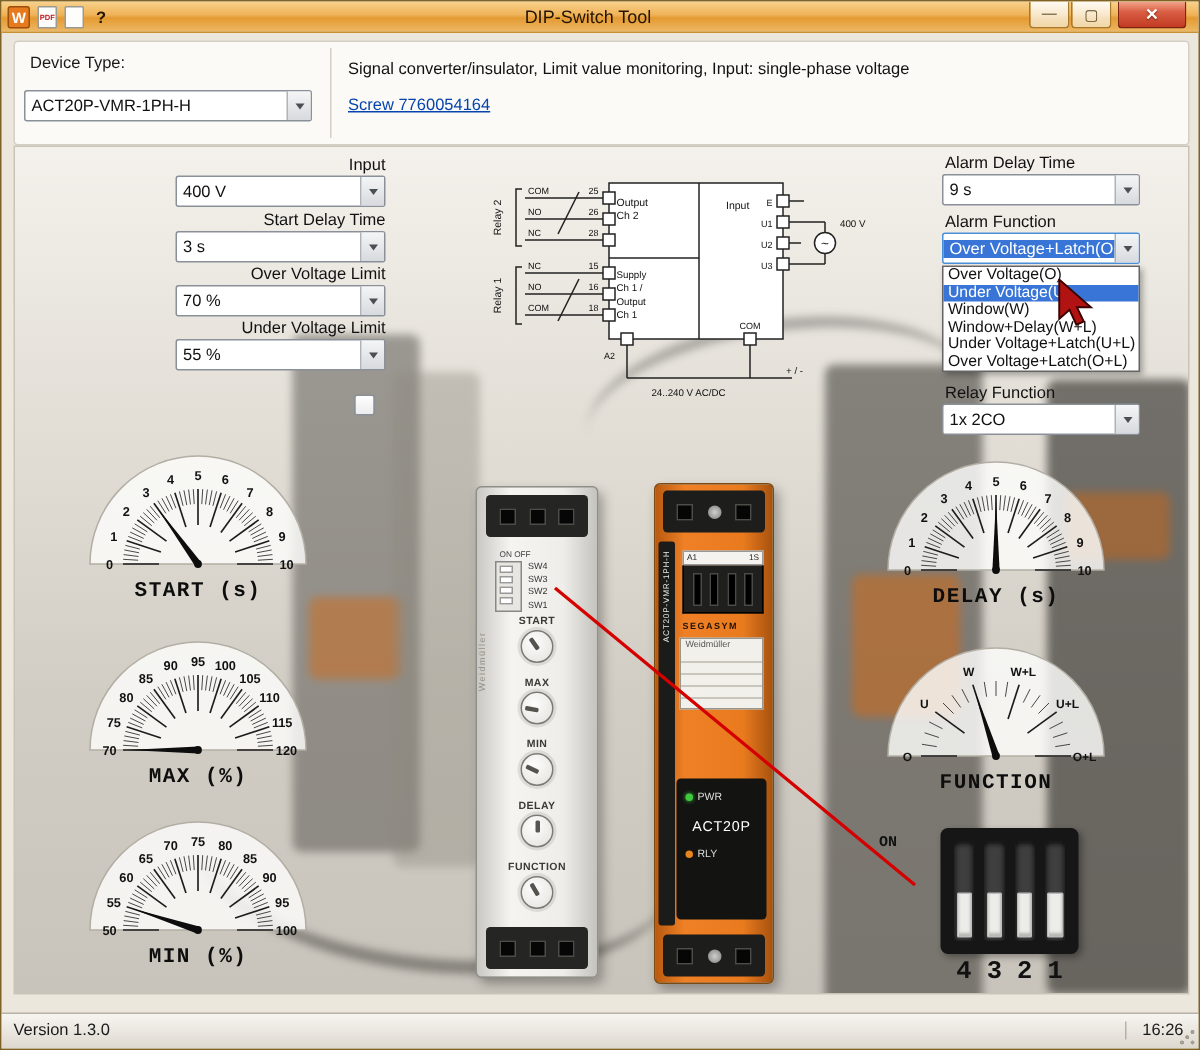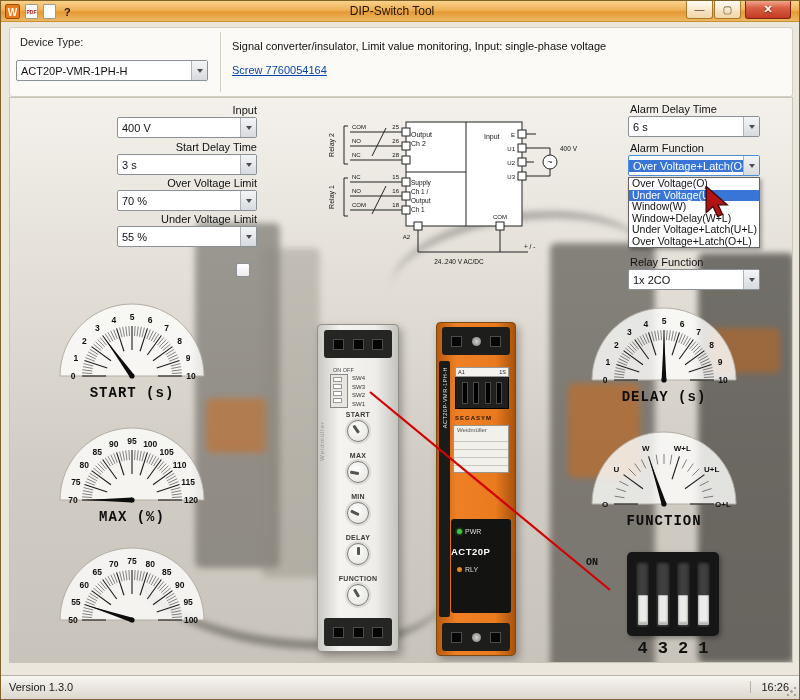--- a/index.html
+++ b/index.html
@@ -81,21 +81,21 @@
 .omod-jacks-body{height:32px;background:#1f1f1d;border:1px solid #000;border-top:none;display:flex;justify-content:space-evenly;align-items:center}
 .jack{width:6px;height:22px;background:#000;border:1px solid #4a4a48}
 .omod-series{position:absolute;left:18px;top:92px;width:54px;text-align:left;font-size:6px;font-weight:bold;color:#231204;letter-spacing:1px}
 .omod-label-white{position:absolute;left:16px;top:102px;width:56px;height:48px;background:#f1f0ea;border:1px solid #9a968c;background-image:repeating-linear-gradient(180deg,transparent 0 7px,#c9c6bd 7px 8px)}
 .omod-brand{display:block;font-size:6px;color:#555;padding:1px 3px;background:#f1f0ea}
 .omod-black{position:absolute;left:14px;top:196px;width:60px;height:94px;background:#131311;border-radius:3px;color:#eee;padding-top:6px}
 .led-row{display:flex;align-items:center;gap:3px;font-size:7px;padding:3px 6px;color:#ddd}
 .led{width:5px;height:5px;border-radius:50%}
 .led.green{background:#3fc93f;box-shadow:0 0 3px #3fc93f}
 .led.orange{background:#e8851e}
-.omod-name{font-size:9.5px;font-weight:bold;text-align:left;margin:8px 0 6px;color:#fff;letter-spacing:.5px}
+.omod-name{font-size:9.5px;font-weight:normal;text-align:center;margin:8px 0 6px;color:#fff;letter-spacing:.5px}
 
 #dip-block{position:absolute;left:617px;top:454px;width:92px;height:84px;background:#161616;border-radius:5px;display:flex;gap:7px;padding:9px;z-index:15;box-shadow:2px 2px 5px rgba(0,0,0,.35)}
 .dip-channel{flex:1;background:#3f3f3f;border-radius:2px;position:relative;box-shadow:inset 0 1px 4px #000}
 .dip-handle{position:absolute;left:1.5px;right:1.5px;height:46%;background:#ececea;border:1px solid #bbb;border-radius:1px;box-shadow:inset 0 -2px 2px #b6b6b2}
 .dip-handle.down{bottom:2px}
 #dip-numbers{position:absolute;left:617px;top:541px;width:92px;display:flex;gap:7px;padding:0 9px;font-family:"Liberation Mono",monospace;font-weight:bold;font-size:17px;color:#111;z-index:15}
 .dip-num{flex:1;text-align:center}
 .on-label{position:absolute;left:576px;top:459px;font-family:"Liberation Mono",monospace;font-weight:bold;font-size:10px;color:#111;z-index:15}
 
 .statusbar{position:absolute;left:0;right:0;bottom:0;height:24px;background:linear-gradient(180deg,#f7f5f1,#ddd8cf);border-top:1px solid #b8b2a4;font-size:11px;color:#1a1a1a}
@@ -171,21 +171,21 @@
     <div class="combo" style="left:107px;top:128px;width:140px">
       <span class="combo-text">55 %</span>
       <span class="combo-btn">
           <span class="combo-arrow"></span>
         </span>
     </div>
     <div class="checkbox"></div>
 
     <div class="fieldlabel-right" style="top:5px">Alarm Delay Time</div>
     <div class="combo" style="left:618px;top:18px;width:132px">
-      <span class="combo-text">6 s</span>
+      <span class="combo-text">9 s</span>
       <span class="combo-btn">
           <span class="combo-arrow"></span>
         </span>
     </div>
     <div class="fieldlabel-right" style="top:44px">Alarm Function</div>
     <div class="combo focused" style="left:618px;top:57px;width:132px">
       <span class="combo-text">Over Voltage+Latch(O+L)</span>
       <span class="combo-btn">
           <span class="combo-arrow"></span>
         </span>
@@ -493,20 +493,21 @@
             <text x="138.11233446141406" y="72.7679973318781" text-anchor="middle" font-size="8.5" font-weight="bold" fill="#111" font-family="&quot;Liberation Sans&quot;,sans-serif">95</text>
             <line x1="120.74332644514524" y1="78.0524045134058" x2="130.42915805643156" y2="75.56550564175726" stroke="#333" stroke-width="0.6"></line>
             <line x1="121.29149002914755" y1="80.50474741657102" x2="131.11436253643444" y2="78.63093427071377" stroke="#333" stroke-width="0.6"></line>
             <line x1="121.68458805257912" y1="82.98667065742784" x2="131.60573506572388" y2="81.73333832178479" stroke="#333" stroke-width="0.6"></line>
             <line x1="121.92106913713087" y1="85.48837921882746" x2="131.9013364214136" y2="84.86047402353434" stroke="#333" stroke-width="0.6"></line>
             <line x1="108" y1="88" x2="132" y2="88" stroke="#1c1c1c" stroke-width="1.1"></line>
             <text x="141" y="91" text-anchor="middle" font-size="8.5" font-weight="bold" fill="#111" font-family="&quot;Liberation Sans&quot;,sans-serif">100</text>
             <polygon points="37.300343734127786,73.47620126437747 81.25835921350013,90.28253563910837 82.74164078649987,85.71746436089163" fill="#0d0d0d"></polygon>
             <circle cx="82" cy="88" r="2.6" fill="#0d0d0d"></circle>
           </svg></div>
+      <div class="gauge-caption">MIN (%)</div>
     </div>
     <div class="gauge-block" style="left:572px;top:194px">
       <div id="gauge-delay"><svg viewBox="0 0 164 92" width="164" height="92">
             <path d="M 10 88 A 72 72 0 0 1 154 88 Z" fill="rgba(253,253,251,0.82)" stroke="#b3aea4" stroke-width="1"></path>
             <line x1="56" y1="88" x2="32" y2="88" stroke="#1c1c1c" stroke-width="1.1"></line>
             <text x="23" y="90.99999999999999" text-anchor="middle" font-size="8.5" font-weight="bold" fill="#111" font-family="&quot;Liberation Sans&quot;,sans-serif">0</text>
             <line x1="42.078930862869136" y1="85.48837921882746" x2="32.098663578586425" y2="84.86047402353432" stroke="#333" stroke-width="0.6"></line>
             <line x1="42.31541194742089" y1="82.98667065742782" x2="32.39426493427611" y2="81.73333832178477" stroke="#333" stroke-width="0.6"></line>
             <line x1="42.708509970852454" y1="80.50474741657102" x2="32.885637463565565" y2="78.63093427071377" stroke="#333" stroke-width="0.6"></line>
             <line x1="43.25667355485476" y1="78.0524045134058" x2="33.570841943568446" y2="75.56550564175726" stroke="#333" stroke-width="0.6"></line>

